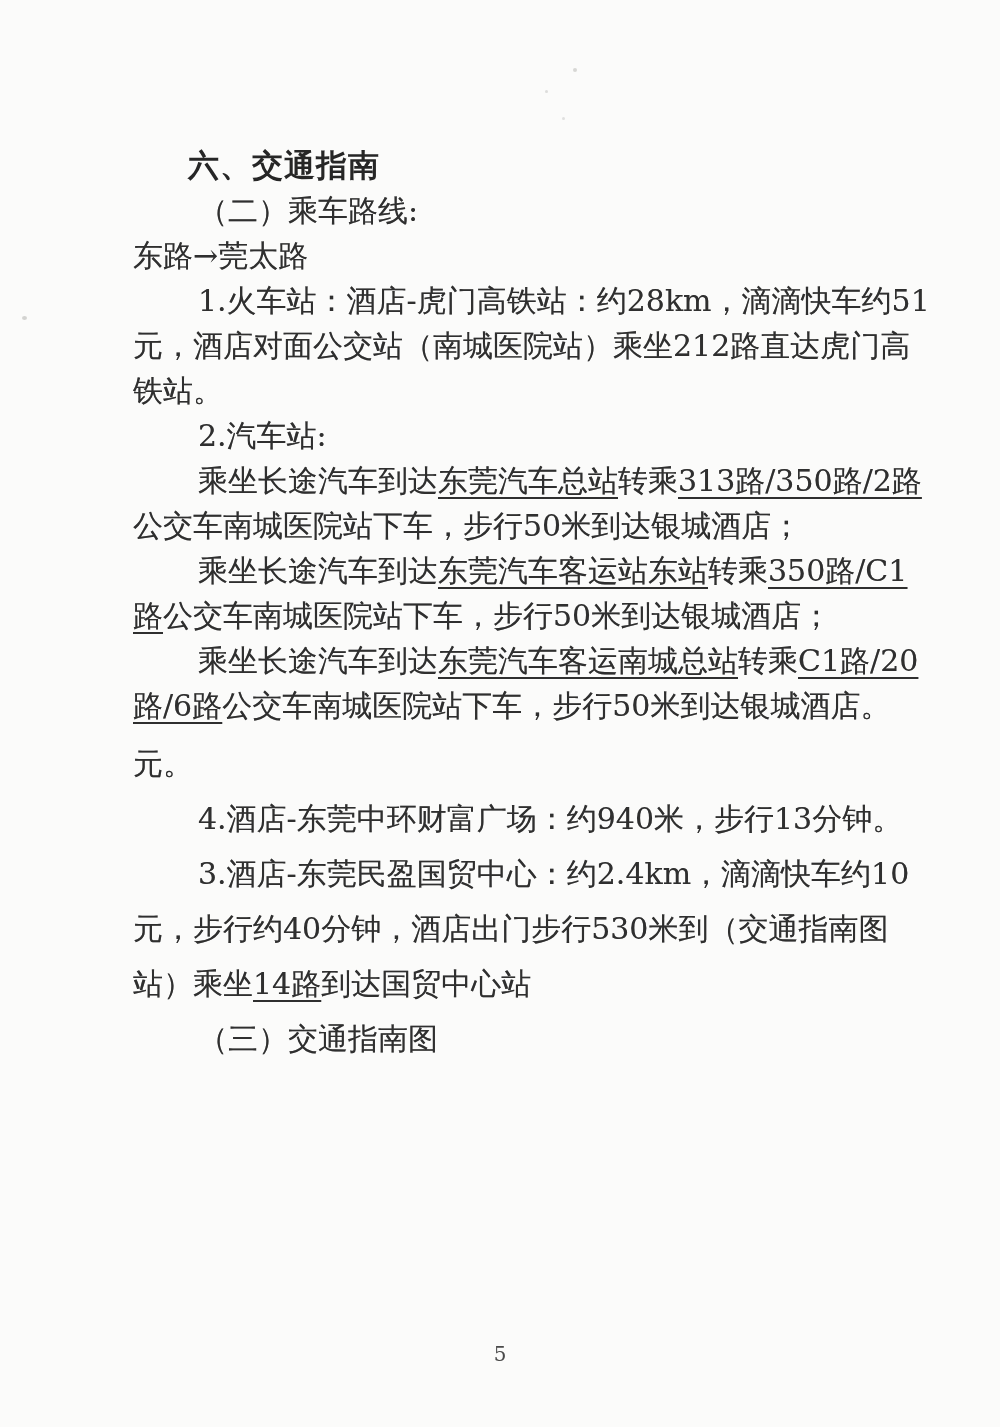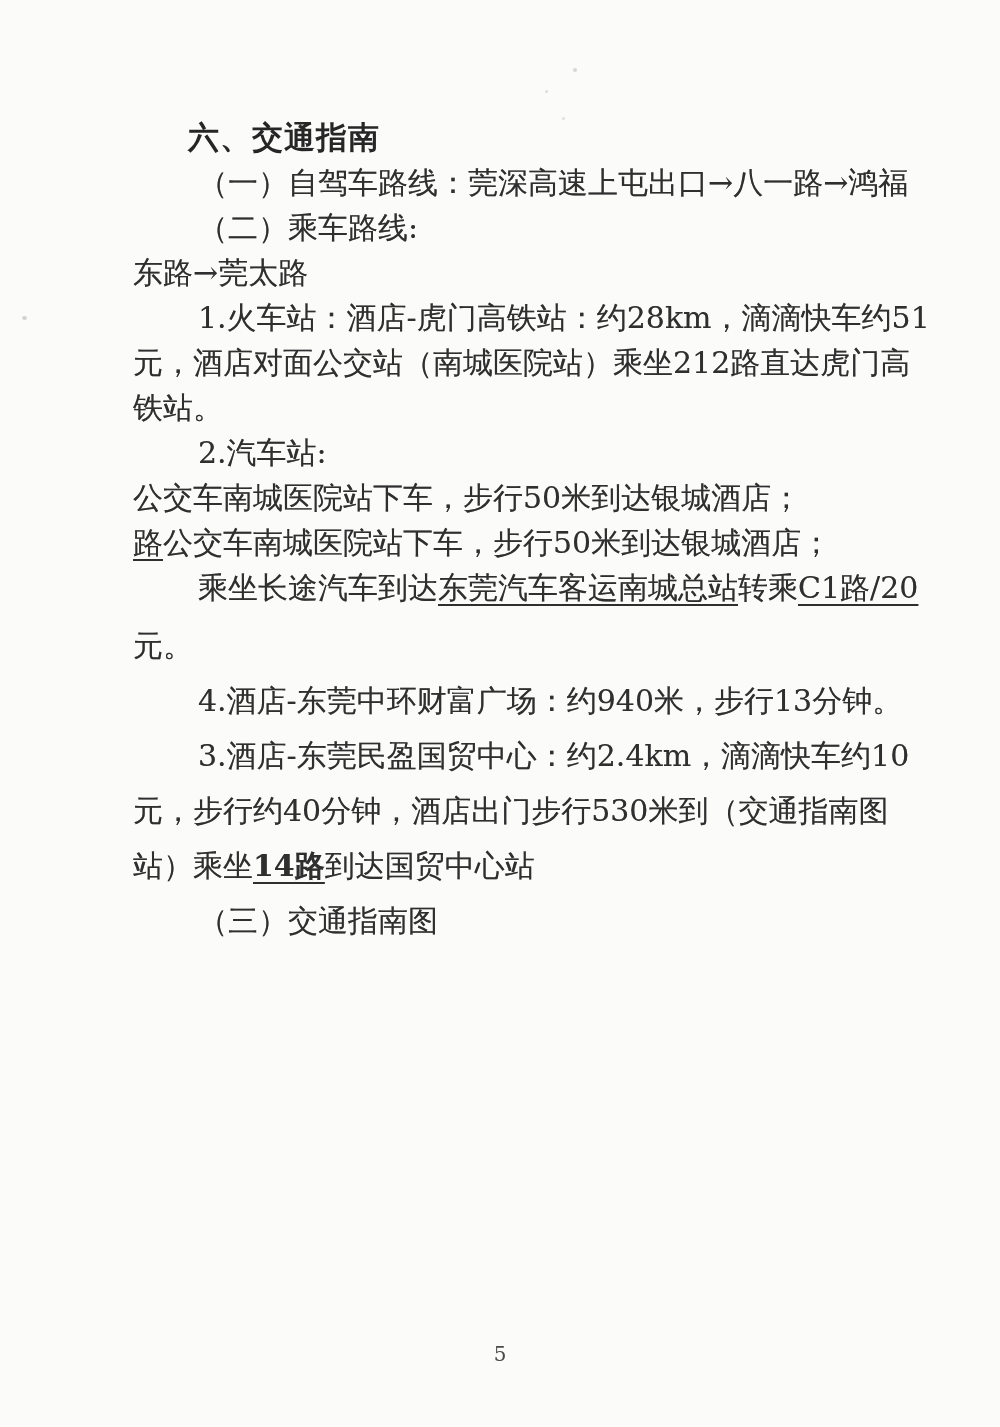--- a/index.html
+++ b/index.html
@@ -19,38 +19,39 @@
   .heading {
     font-family: "DejaVu Sans", "Liberation Sans", sans-serif;
     font-weight: 700;
     font-size: 31px;
     line-height: 45px;
     height: 45px;
     padding-left: 55px;
     letter-spacing: 1px;
     white-space: nowrap;
     color: #262626;
+    margin-top: 28px;
   }
   .line {
     font-size: 30px;
     line-height: 45px;
     height: 45px;
     white-space: nowrap;
     letter-spacing: 0px;
     text-shadow: 0 0 0.6px rgba(70,70,70,0.55);
   }
   .section.lower { margin-top: 8px; }
   .section.lower .line { line-height: 55px; height: 55px; }
   .line.indent { padding-left: 65px; }
   .u {
     text-decoration-line: underline;
     text-decoration-thickness: 2px;
     text-underline-offset: 6px;
   }
-  .b { font-weight: 700; margin-top: 32px; }
+  .b { font-weight: 400; margin-top: 32px; }
   .page-number {
     position: absolute;
     left: 0; right: 0;
     top: 1342px;
     text-align: center;
     font-size: 20px;
     color: #4a4a4a;
   }
   .speck {
     position: absolute;
@@ -62,30 +63,32 @@
   .speck.s3 { left: 22px;  top: 316px; width: 5px; height: 4px; opacity: .6; }
   .speck.s4 { left: 562px; top: 117px; width: 3px; height: 3px; opacity: .4; }
 </style>
 </head>
 <body style="background: rgb(251, 251, 250); color: rgb(47, 47, 47);">
 
 <div class="doc">
   <div class="heading">六、交通指南</div>
   <div>
       <div class="section upper">
-        <div class="line indent"><span>（一）自驾车路线：莞深高速上屯出口→八一路→鸿福</span></div>
         <div class="line indent"><span>（二）乘车路线:</span></div>
         <div class="line"><span>东路→莞太路</span></div>
         <div class="line indent"><span>1.火车站：酒店-虎门高铁站：约28km，滴滴快车约51</span></div>
         <div class="line"><span>元，酒店对面公交站（南城医院站）乘坐212路直达虎门高</span></div>
         <div class="line"><span>铁站。</span></div>
         <div class="line indent"><span>2.汽车站:</span></div>
+        <div class="line indent"><span>乘坐长途汽车到达</span><span class="u">东莞汽车总站</span><span>转乘</span><span class="u">313路/350路/2路</span></div>
         <div class="line"><span>公交车南城医院站下车，步行50米到达银城酒店；</span></div>
+        <div class="line indent"><span>乘坐长途汽车到达</span><span class="u">东莞汽车客运站东站</span><span>转乘</span><span class="u">350路/C1</span></div>
         <div class="line"><span class="u">路</span><span>公交车南城医院站下车，步行50米到达银城酒店；</span></div>
         <div class="line indent"><span>乘坐长途汽车到达</span><span class="u">东莞汽车客运南城总站</span><span>转乘</span><span class="u">C1路/20</span></div>
+        <div class="line"><span class="u">路/6路</span><span>公交车南城医院站下车，步行50米到达银城酒店。</span></div>
       </div>
       <div class="section lower">
         <div class="line"><span>元。</span></div>
         <div class="line indent"><span>4.酒店-东莞中环财富广场：约940米，步行13分钟。</span></div>
         <div class="line indent"><span>3.酒店-东莞民盈国贸中心：约2.4km，滴滴快车约10</span></div>
         <div class="line"><span>元，步行约40分钟，酒店出门步行530米到（交通指南图</span></div>
         <div class="line"><span>站）乘坐</span><span class="u b">14路</span><span>到达国贸中心站</span></div>
         <div class="line indent"><span>（三）交通指南图</span></div>
       </div>
     </div>

